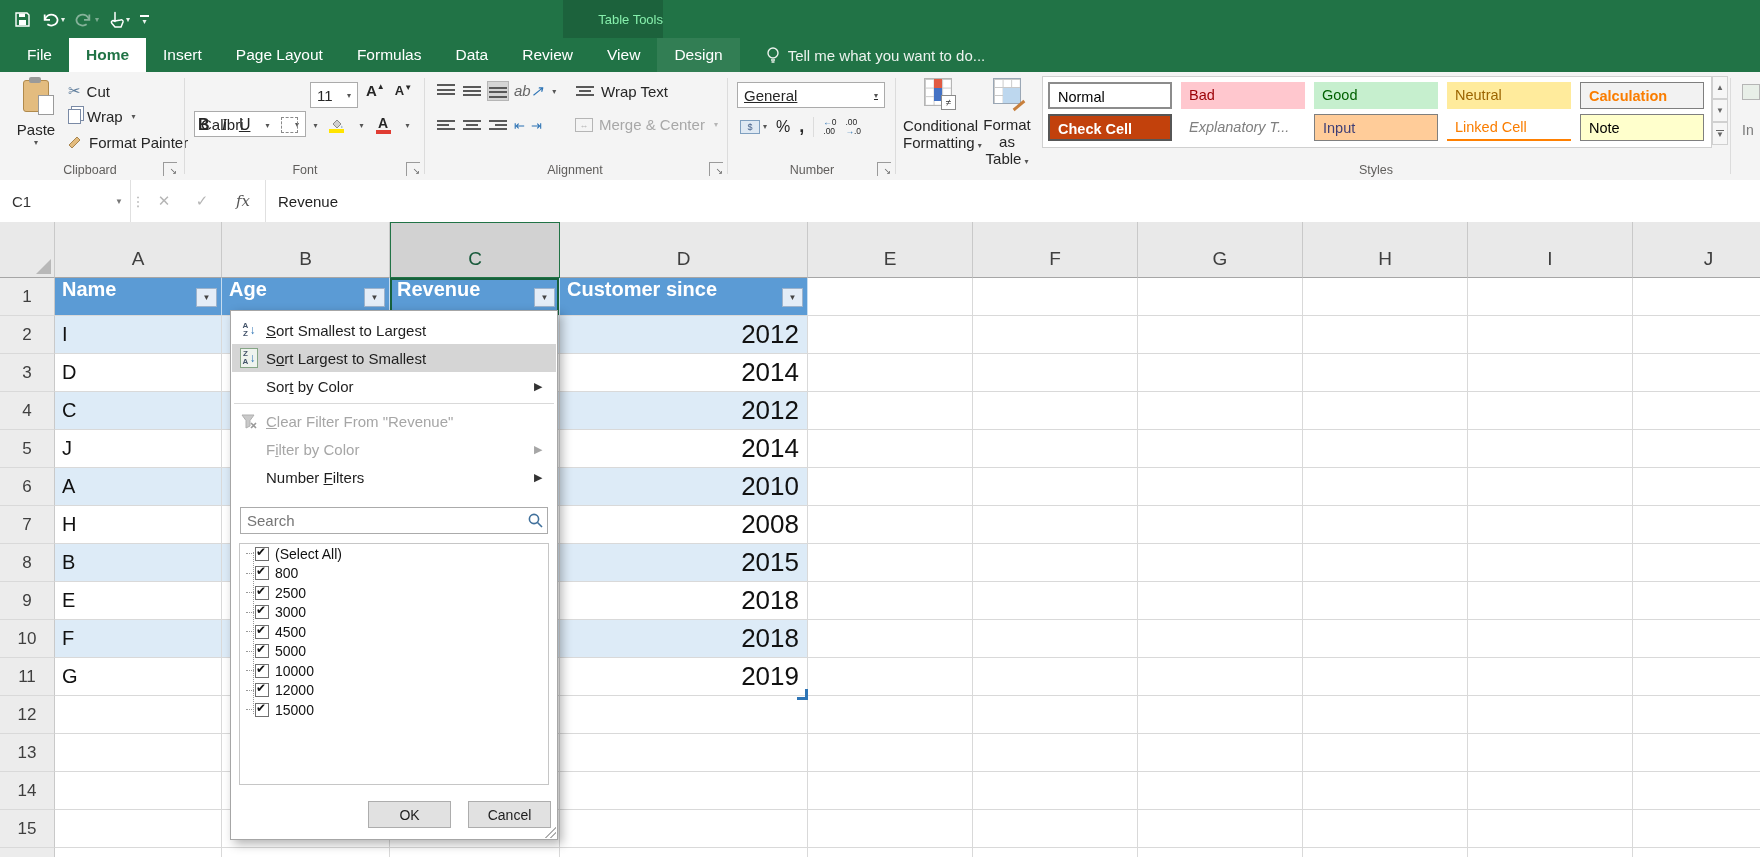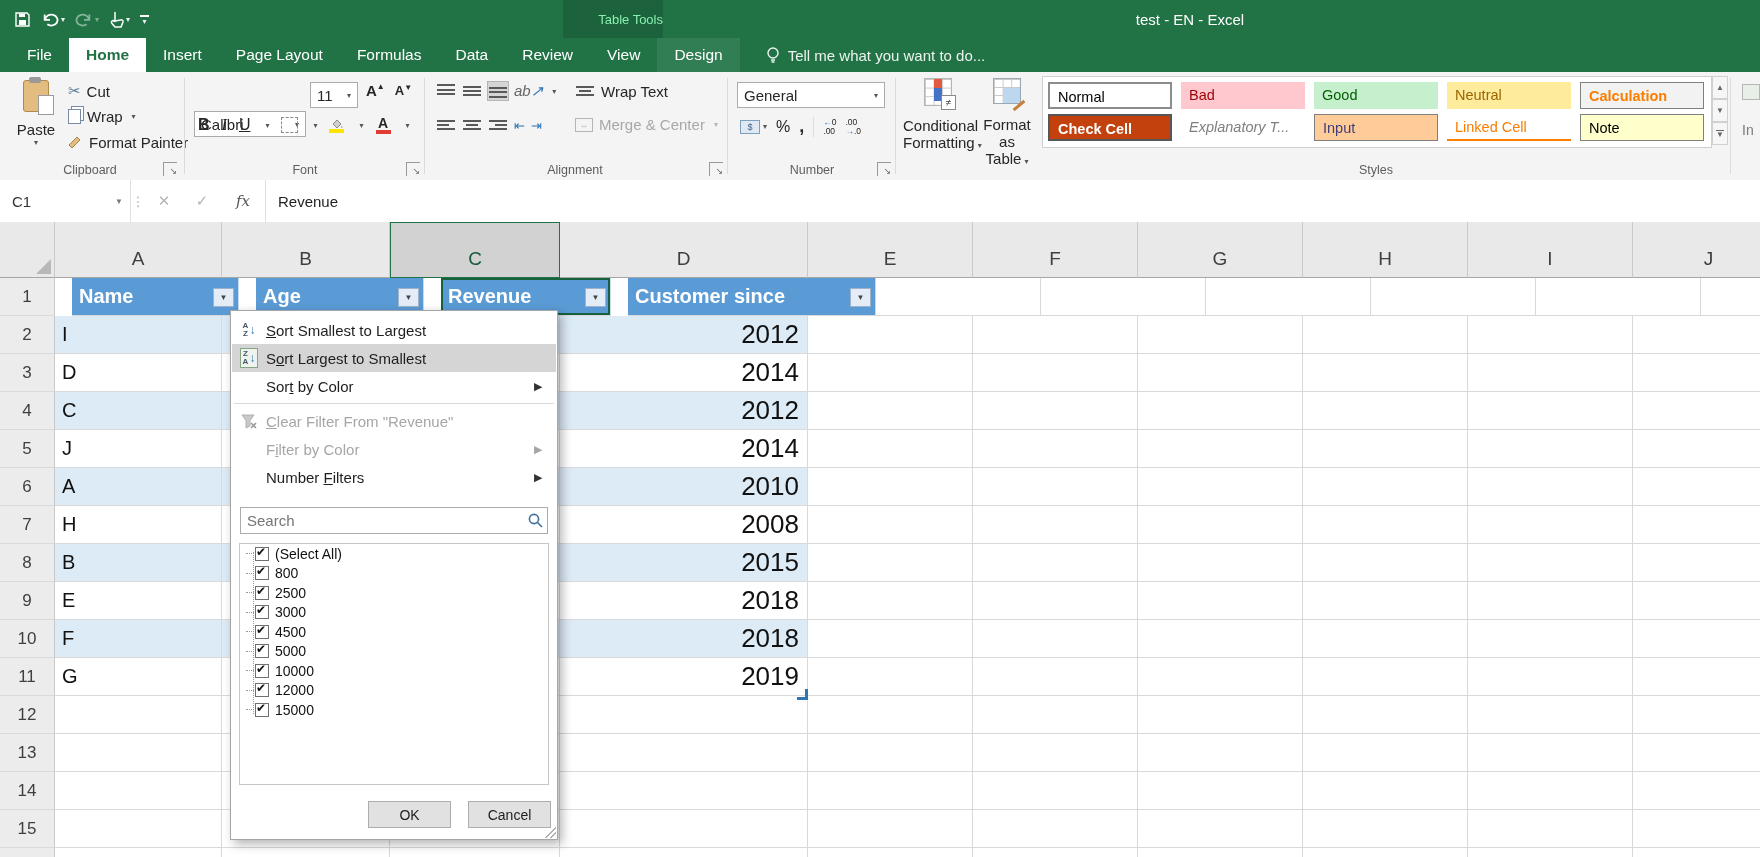--- a/index.html
+++ b/index.html
@@ -84,21 +84,21 @@
   #rows{position:absolute;left:0;top:56px;}
   .row{display:flex;height:38px;}
   .rnum{width:55px;background:#ececec;border-right:1px solid #c9c9c9;border-bottom:1px solid #d9d9d9;box-sizing:border-box;
         display:flex;align-items:center;justify-content:center;font-size:17px;color:#3f3f3f;}
   .cell{border-right:1px solid #d9d9d9;border-bottom:1px solid #d9d9d9;box-sizing:border-box;background:#fff;
         display:flex;align-items:center;font-size:20px;color:#111;}
   .cell.band{background:#DDEBF7;}
   .cell.namec{padding-left:7px;}
   .cell.yearc{justify-content:flex-end;padding-right:8px;font-size:26px;}
   .th{background:#5B9BD5;border-right:1px solid rgba(255,255,255,.65);border-bottom:1px solid #d9d9d9;box-sizing:border-box;
-      color:#fff;font-weight:bold;font-size:20px;display:flex;align-items:center;padding-left:7px;position:relative;margin-left:17px;}
+      color:#fff;font-weight:bold;font-size:20px;display:flex;align-items:flex-start;padding-left:7px;position:relative;}
   .th.selcell{box-shadow:inset 0 0 0 2px #17613c;}
   .filterbtn{position:absolute;right:4px;bottom:8px;width:21px;height:19px;background:#e4edf7;border:1px solid #9db3cc;
              color:#444;font-size:8px;font-weight:normal;display:flex;align-items:center;justify-content:center;box-sizing:border-box;}
   #tblhandle{position:absolute;left:797px;top:467px;width:8px;height:8px;border-right:3px solid #2e75b6;border-bottom:3px solid #2e75b6;}
   
   #filtermenu{position:absolute;left:230px;top:310px;width:328px;height:530px;background:#fff;border:1px solid #a6a6a6;
               box-shadow:4px 4px 10px rgba(0,0,0,.3);z-index:50;font-size:15px;color:#1e1e1e;box-sizing:border-box;}
   #mitems{position:absolute;left:1px;top:5px;right:1px;}
   .mitem{height:28px;display:flex;align-items:center;}
   .mitem.hl{background:#d5d5d5;}
@@ -163,21 +163,20 @@
         <span class="qcaret">▾</span>
       </span>
       <span class="qbtn" style="flex-direction:column;line-height:5px;">
         <span style="width:9px;height:2px;background:#fff;display:block;"></span>
         <span class="qcaret">▾</span>
       </span>
     </div>
     <div id="tt-band">
       <span>Table Tools</span>
     </div>
-    <div id="title">test - EN - Excel</div>
   </div>
 
   <div id="tabrow">
     <div id="tabs">
         <div class="tab">File</div>
         <div class="tab active">Home</div>
         <div class="tab">Insert</div>
         <div class="tab">Page Layout</div>
         <div class="tab">Formulas</div>
         <div class="tab">Data</div>
@@ -306,21 +305,21 @@
     </div>
     <div class="smallrow" style="left:575px;top:44px;color:#a8a8a8;">
       <span style="width:16px;height:12px;border:1px solid #b5b5b5;display:inline-flex;align-items:center;justify-content:center;font-size:9px;color:#b5b5b5;">↔</span>
       <span>Merge &amp; Center</span>
       <span class="caret" style="color:#b5b5b5;">▾</span>
     </div>
     <div class="gl" style="left:430px;width:290px;">Alignment</div>
     <span class="dlg" style="left:709px;">↘</span>
     <span class="vsep" style="left:727px;"></span>
 
-    <div class="sel" style="position:absolute;left:737px;top:10px;width:148px;">
+    <div class="sel" style="position:absolute;left:737px;top:10px;width:148px;text-decoration:underline;">
       <span>General</span>
         <span class="caret">▾</span>
     </div>
     <div class="smallrow" style="left:740px;top:44px;gap:9px;">
       <span style="display:inline-flex;align-items:center;">
         <span style="width:18px;height:12px;border:1px solid #7f9fbf;background:#dfe9f3;display:inline-flex;align-items:center;justify-content:center;font-size:9px;color:#44608a;">$</span>
         <span class="caret">▾</span>
       </span>
       <span style="font-size:16px;">%</span>
       <span style="font-size:18px;font-weight:bold;">,</span>

